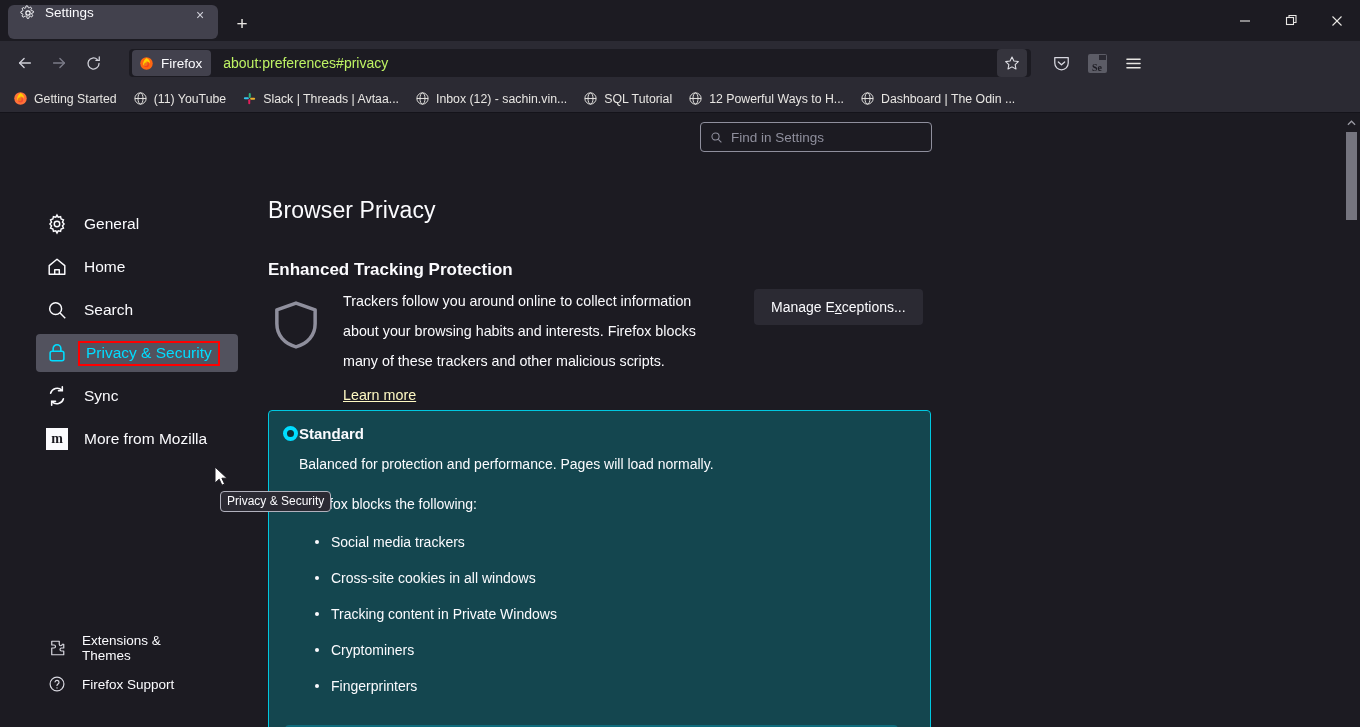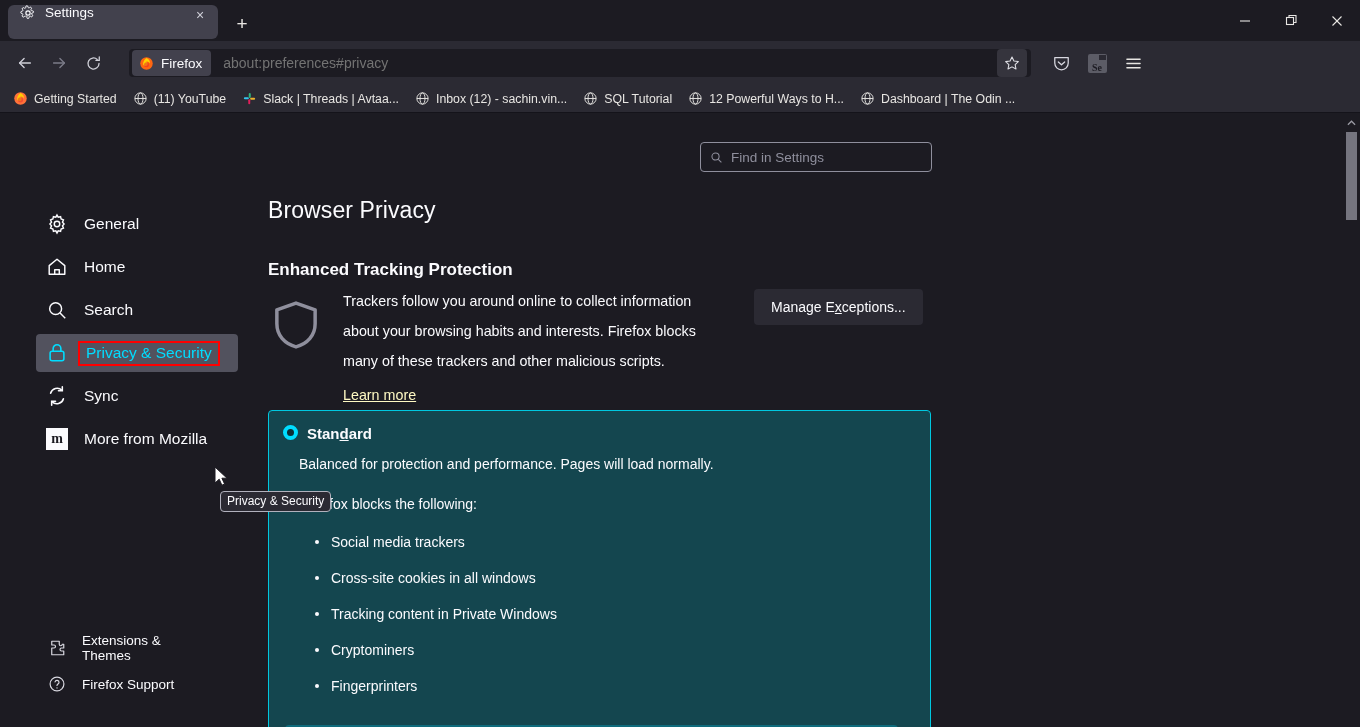--- a/index.html
+++ b/index.html
@@ -65,21 +65,21 @@
     display: flex; align-items: center; padding-right: 4px;
     max-width: 902px;
   }
   .identity {
     height: 26px; margin: 0 0 0 3px; padding: 0 9px 0 7px;
     background: #42414d; border-radius: 4px;
     display: flex; align-items: center; gap: 7px;
     color: #fbfbfe; font-size: 13.5px;
   }
   .url-text {
-    flex: 1; color: #737373; font-size: 14px;
+    flex: 1; color: #bef264; font-size: 14px;
     padding-left: 12px; white-space: nowrap; overflow: hidden;
   }
   .star-btn {
     width: 30px; height: 28px; border-radius: 4px; background: #35343d;
     display: flex; align-items: center; justify-content: center; color: #e0e0e6;
   }
   .navright { display: flex; align-items: center; gap: 4px; margin-left: 6px; }
   .iconbtn {
     width: 32px; height: 32px; border-radius: 4px;
     display: flex; align-items: center; justify-content: center; color: #d8d8e0;
@@ -108,21 +108,21 @@
   }
   .bm-ico { width: 15px; height: 15px; flex: 0 0 15px; display: block; }
 
   
   .content {
     position: absolute; top: 114px; left: 0;
     width: 1360px; height: 613px; background: #1c1b22;
     overflow: hidden;
   }
   .searchrow {
-    position: absolute; top: 28px; left: 700px;
+    position: absolute; top: 8px; left: 700px;
     width: 232px; height: 30px;
   }
   .findbox {
     width: 232px; height: 30px;
     background: #1c1b22; border: 1px solid #8f8f9d; border-radius: 4px;
     display: flex; align-items: center; padding-left: 9px; gap: 8px;
     color: #8f8f9d; font-size: 13.5px;
   }
 
   
@@ -199,21 +199,21 @@
     padding: 10px 17px; white-space: nowrap;
   }
   .manage-btn u { text-decoration: underline; }
 
   
   .card {
     position: absolute; top: 296px; left: 0; width: 663px; height: 330px;
     background: #14464f; border: 1px solid #00c8e0; border-radius: 4px;
     padding: 14px 0 0 14px; overflow: hidden;
   }
-  .card-hd { display: flex; align-items: flex-start; gap: 9px; }
+  .card-hd { display: flex; align-items: center; gap: 1px; }
   .radio {
     width: 15px; height: 15px; border-radius: 50%;
     border: 4px solid #00ddff; background: #0d2f36; flex: 0 0 15px;
   }
   .card-hd-label { color: #fbfbfe; font-size: 15px; font-weight: bold; }
   .card-hd-label u { text-decoration: underline; }
   .card-desc {
     margin-top: 14px; margin-left: 16px;
     color: #fbfbfe; font-size: 14px;
   }

